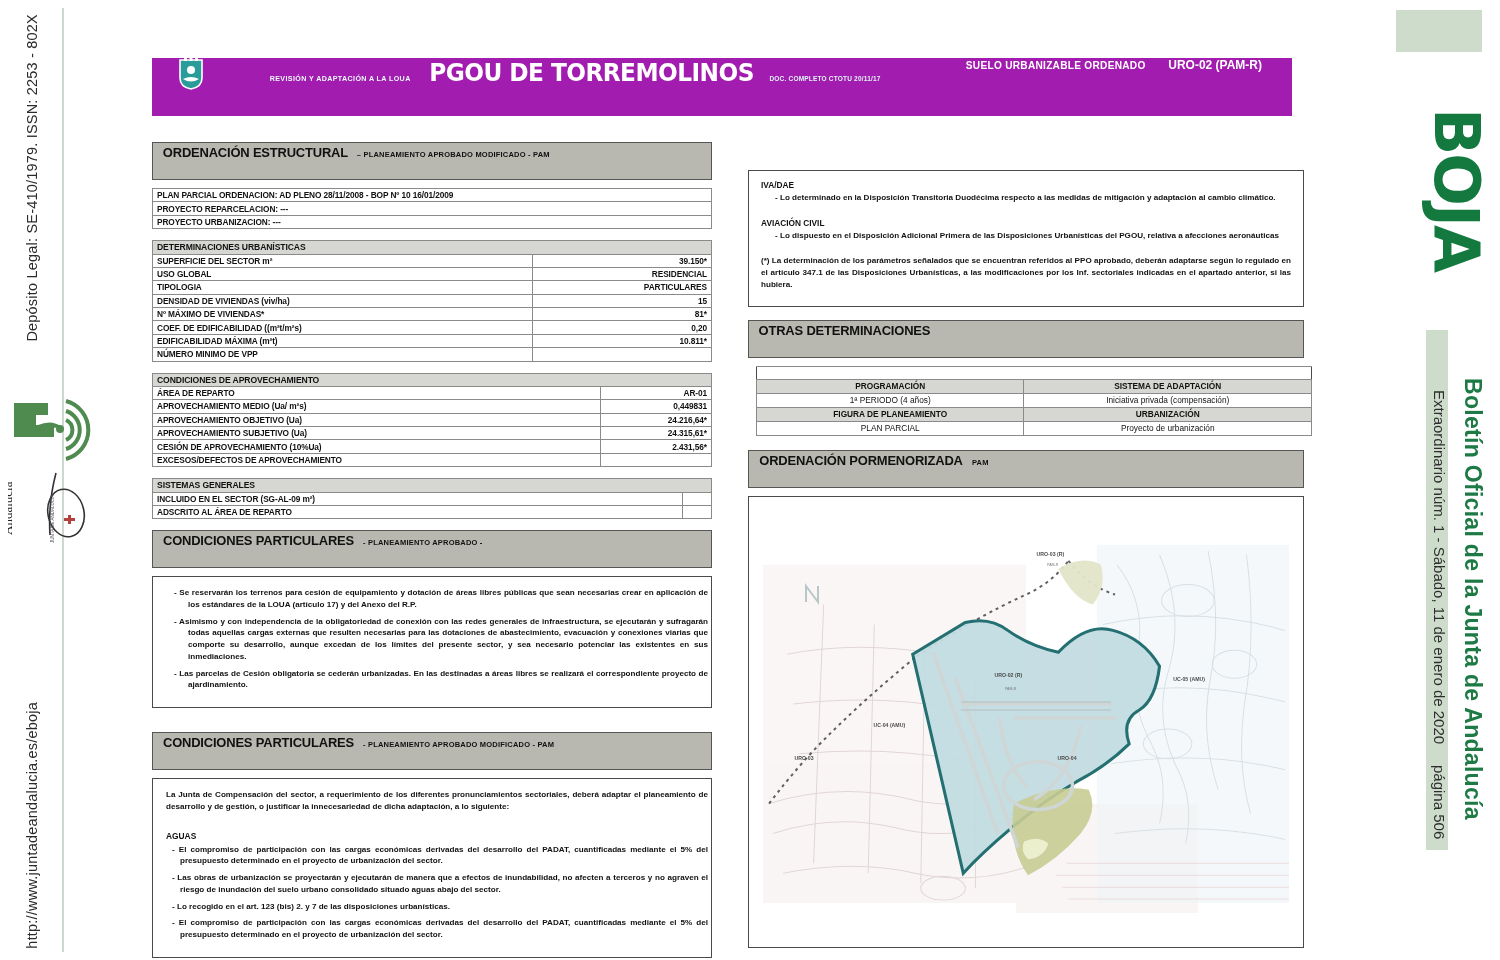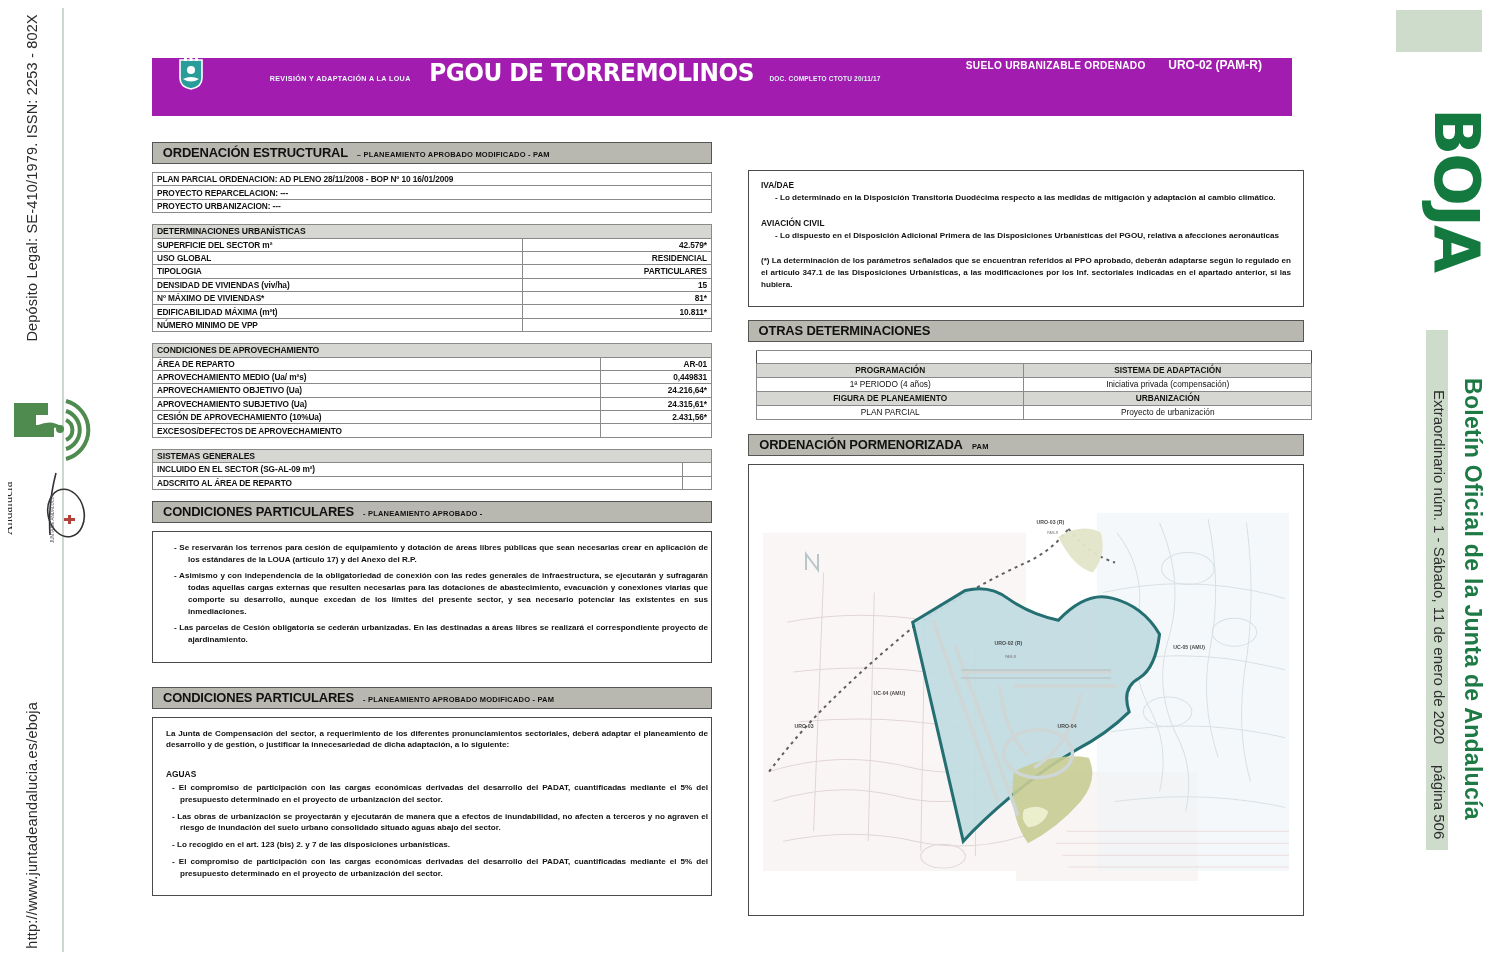--- a/index.html
+++ b/index.html
@@ -117,21 +117,21 @@
   .col-left{
     position:absolute;left:0;top:84px;width:560px;
   }
   .col-right{
     position:absolute;left:596px;top:84px;width:556px;
   }
   
   .sect{
     border:1.2px solid #555;
     background:#b8b8b0;
-    padding:2px 6px 3px 6px;
+    padding:2px 6px 19px 6px;
     display:flex;align-items:baseline;
     margin-bottom:8px;
   }
   .sect .t1{
     font-size:13.5px;font-weight:bold;color:#111;letter-spacing:-.2px;
     transform:scaleX(.96);
   }
   .sect .t2{
     font-size:7.5px;font-weight:bold;color:#111;margin-left:5px;letter-spacing:.2px;
   }
@@ -298,37 +298,41 @@
     </tbody>
       </table>
 
     <table class="tbl">
       <tbody>
           <tr class="hd">
             <td colspan="2">DETERMINACIONES URBANÍSTICAS</td>
           </tr>
       <tr>
             <td>SUPERFICIE DEL SECTOR m²</td>
-            <td class="val">42.579*</td>
+            <td class="val">39.150*</td>
           </tr>
       <tr>
             <td>USO GLOBAL</td>
             <td class="val">RESIDENCIAL</td>
           </tr>
       <tr>
             <td>TIPOLOGIA</td>
             <td class="val">PARTICULARES</td>
           </tr>
       <tr>
             <td>DENSIDAD DE VIVIENDAS (viv/ha)</td>
             <td class="val">15</td>
           </tr>
       <tr>
             <td>Nº MÁXIMO DE VIVIENDAS*</td>
             <td class="val">81*</td>
+          </tr>
+      <tr>
+            <td>COEF. DE EDIFICABILIDAD ((m²t/m²s)</td>
+            <td class="val">0,20</td>
           </tr>
       <tr>
             <td>EDIFICABILIDAD MÁXIMA (m²t)</td>
             <td class="val">10.811*</td>
           </tr>
       <tr>
             <td>NÚMERO MINIMO DE VPP</td>
             <td class="val"></td>
           </tr>
     </tbody>

